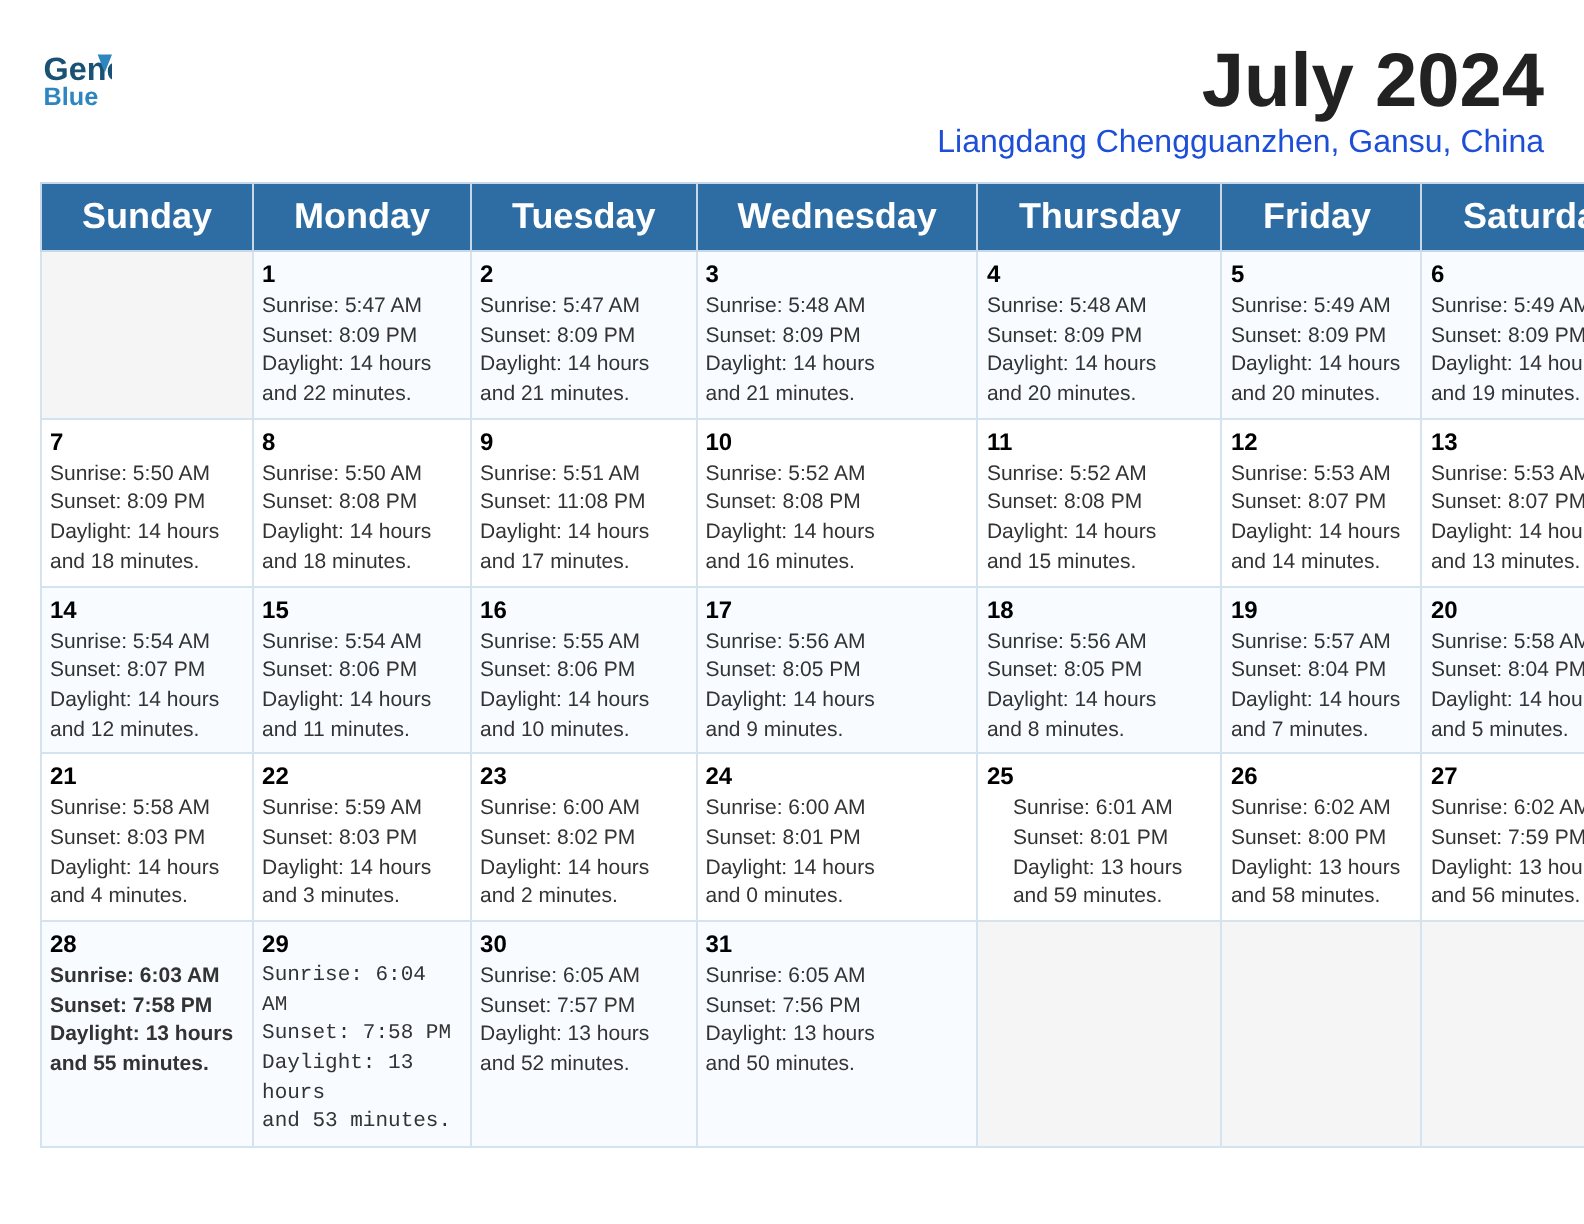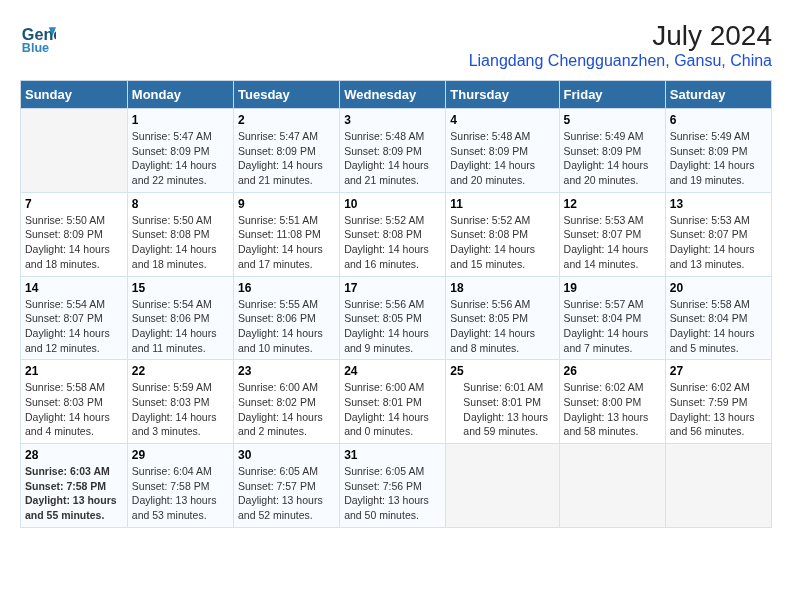--- a/index.html
+++ b/index.html
@@ -22,41 +22,41 @@
       gap: 6px;
     }
     .logo-icon {
       width: 36px;
       height: 36px;
     }
     .title-area {
       text-align: right;
     }
     .month-year {
-      font-size: 28px;
-      font-weight: normal;
+      font-size: 38px;
+      font-weight: bold;
       color: #222;
     }
     .location {
       font-size: 16px;
       color: #1d4ed8;
     }
     table {
       width: 100%;
       border-collapse: collapse;
       font-size: 11px;
     }
     thead tr {
       background-color: #2e6da4;
       color: #fff;
     }
     thead th {
-      padding: 6px 4px;
+      padding: 6px 20px;
       text-align: left;
-      font-size: 13px;
+      font-size: 18px;
       font-weight: bold;
       border: 1px solid #c8d8e8;
     }
     tbody tr {
       border-bottom: 1px solid #c8d8e8;
     }
     tbody td {
       padding: 4px 4px;
       vertical-align: top;
       border: 1px solid #d5e3ef;
@@ -313,21 +313,21 @@
       <tr>
         <td>
           <span class="day-num">28</span>
           <div class="day-info" style="white-space: pre-line; font-weight: bold;">Sunrise: 6:03 AM
 Sunset: 7:58 PM
 Daylight: 13 hours
 and 55 minutes.</div>
         </td>
         <td>
           <span class="day-num">29</span>
-          <div class="day-info" style="white-space: pre-line;">Sunrise: 6:04 AM
+          <div class="day-info" style="white-space: pre-line; font-family: Liberation Mono, monospace;">Sunrise: 6:04 AM
 Sunset: 7:58 PM
 Daylight: 13 hours
 and 53 minutes.</div>
         </td>
         <td>
           <span class="day-num">30</span>
           <div class="day-info" style="white-space: pre-line;">Sunrise: 6:05 AM
 Sunset: 7:57 PM
 Daylight: 13 hours
 and 52 minutes.</div>

